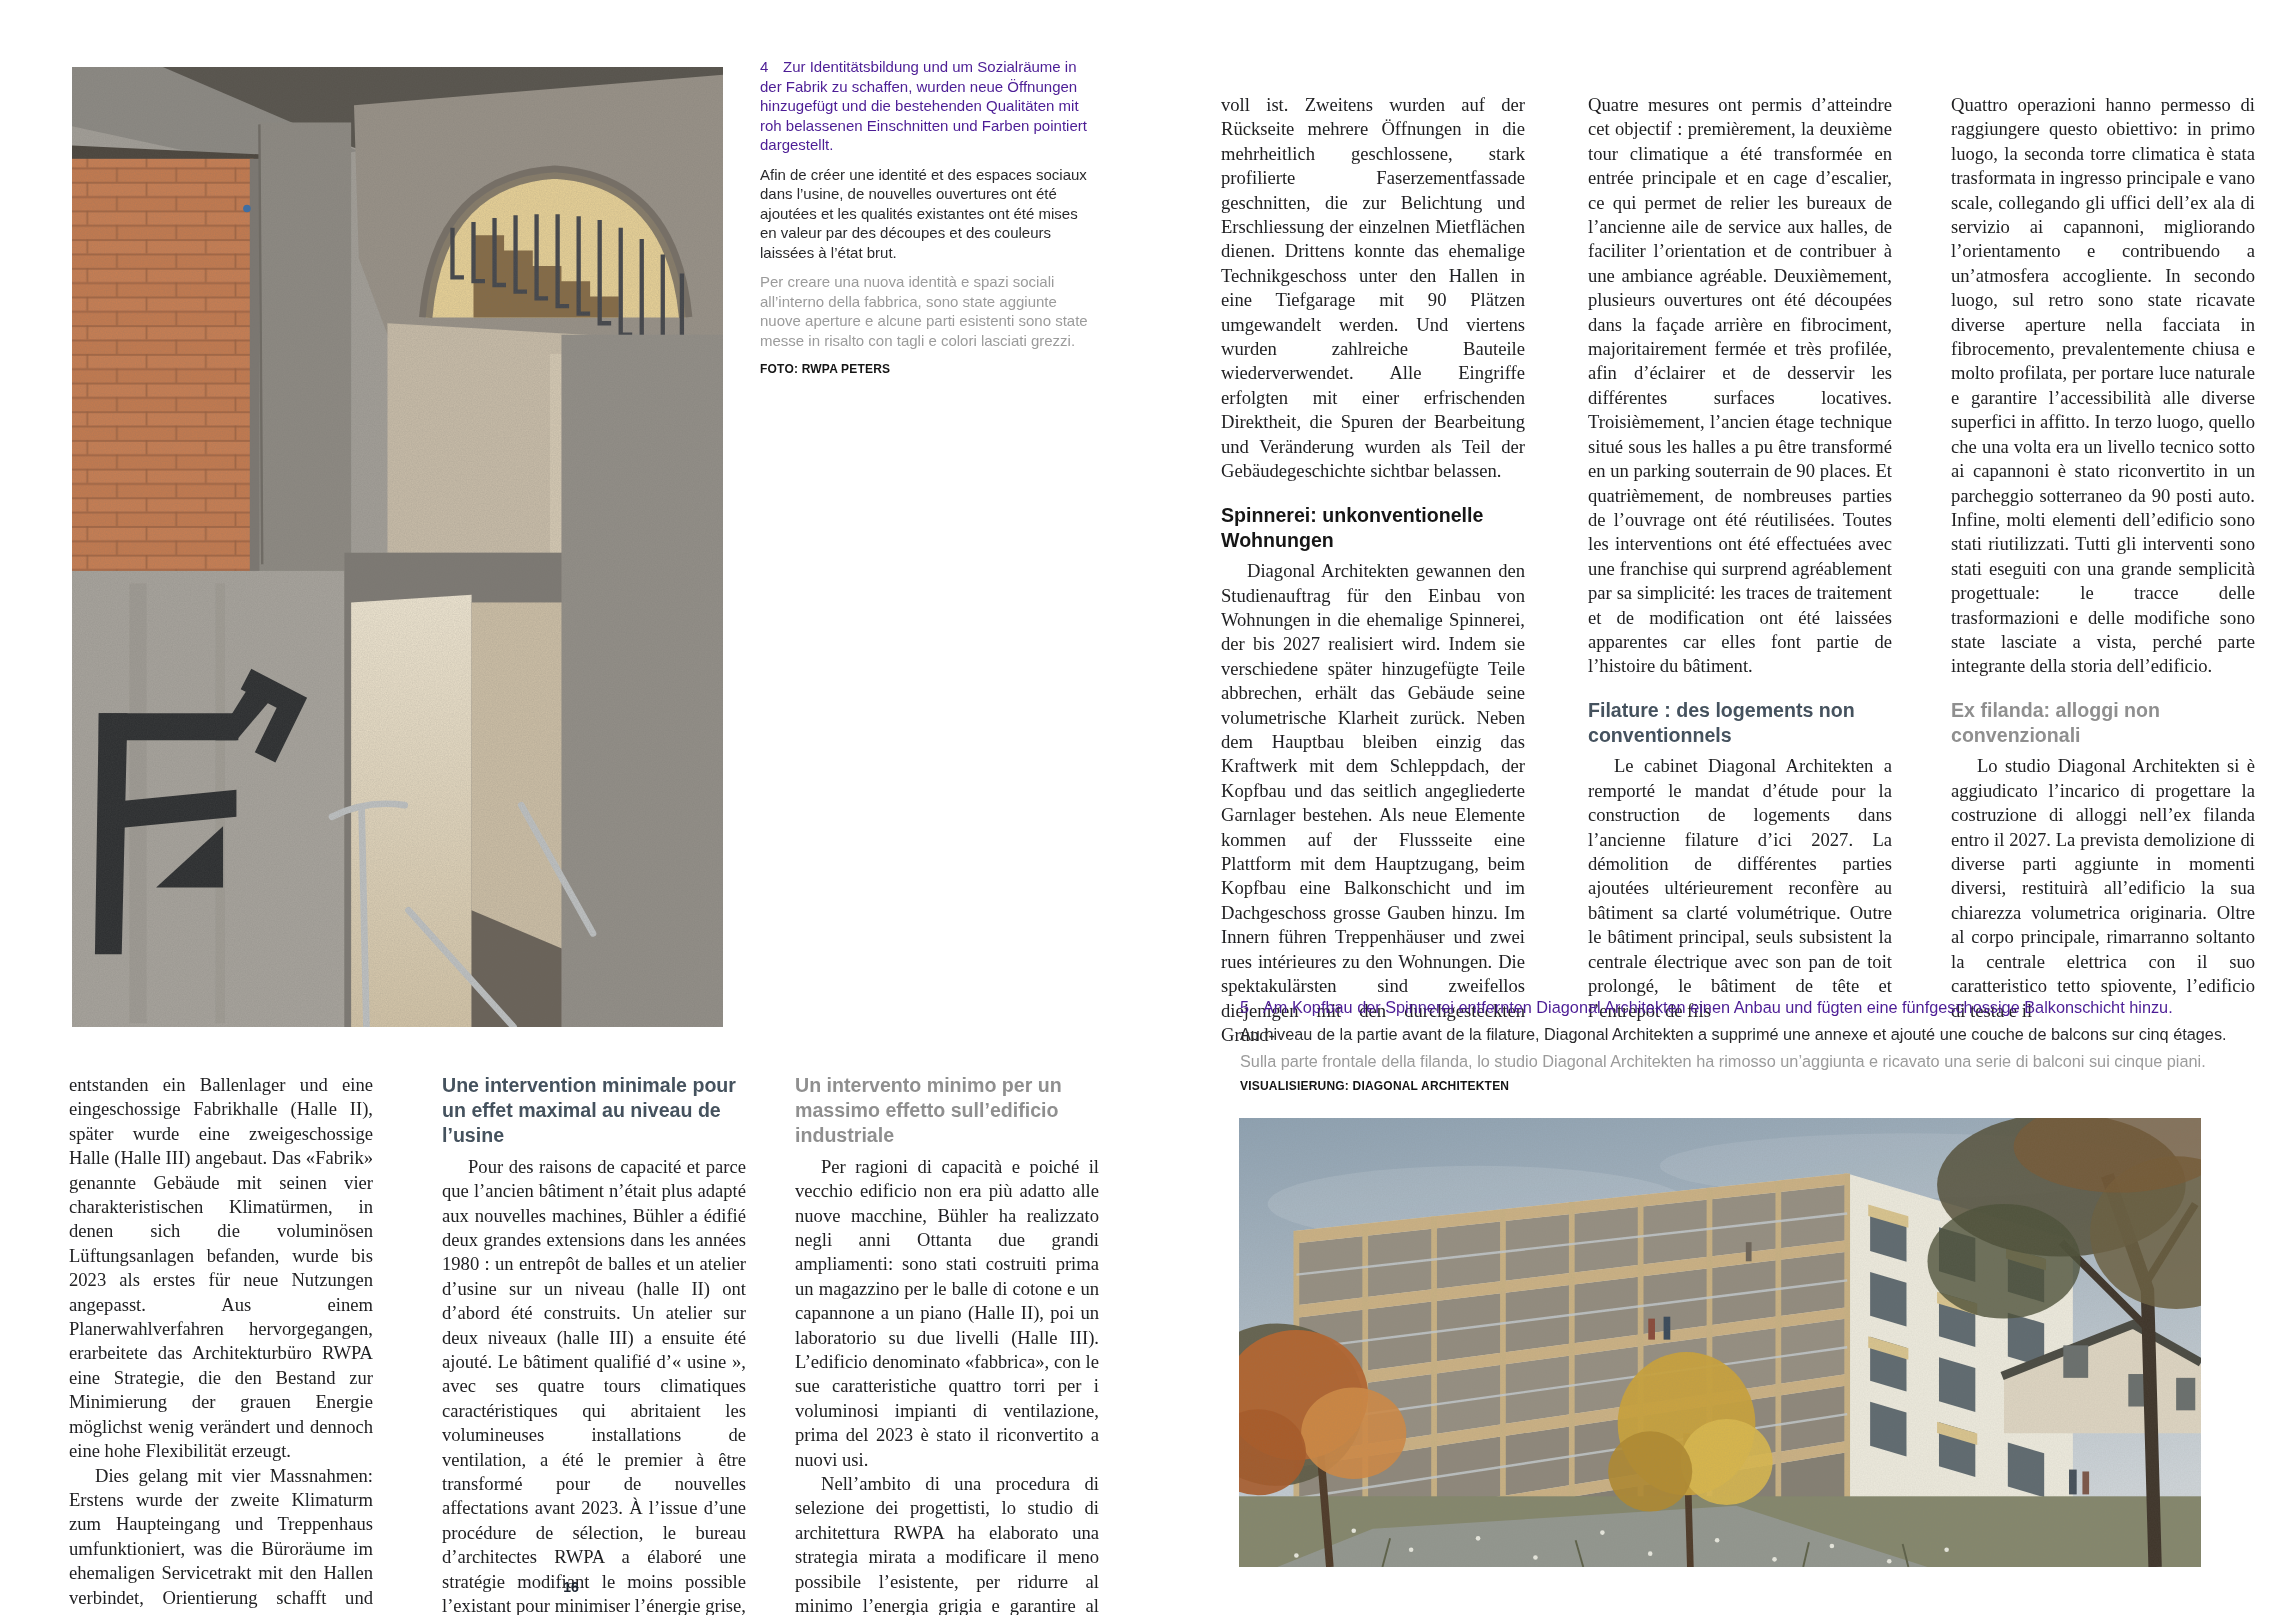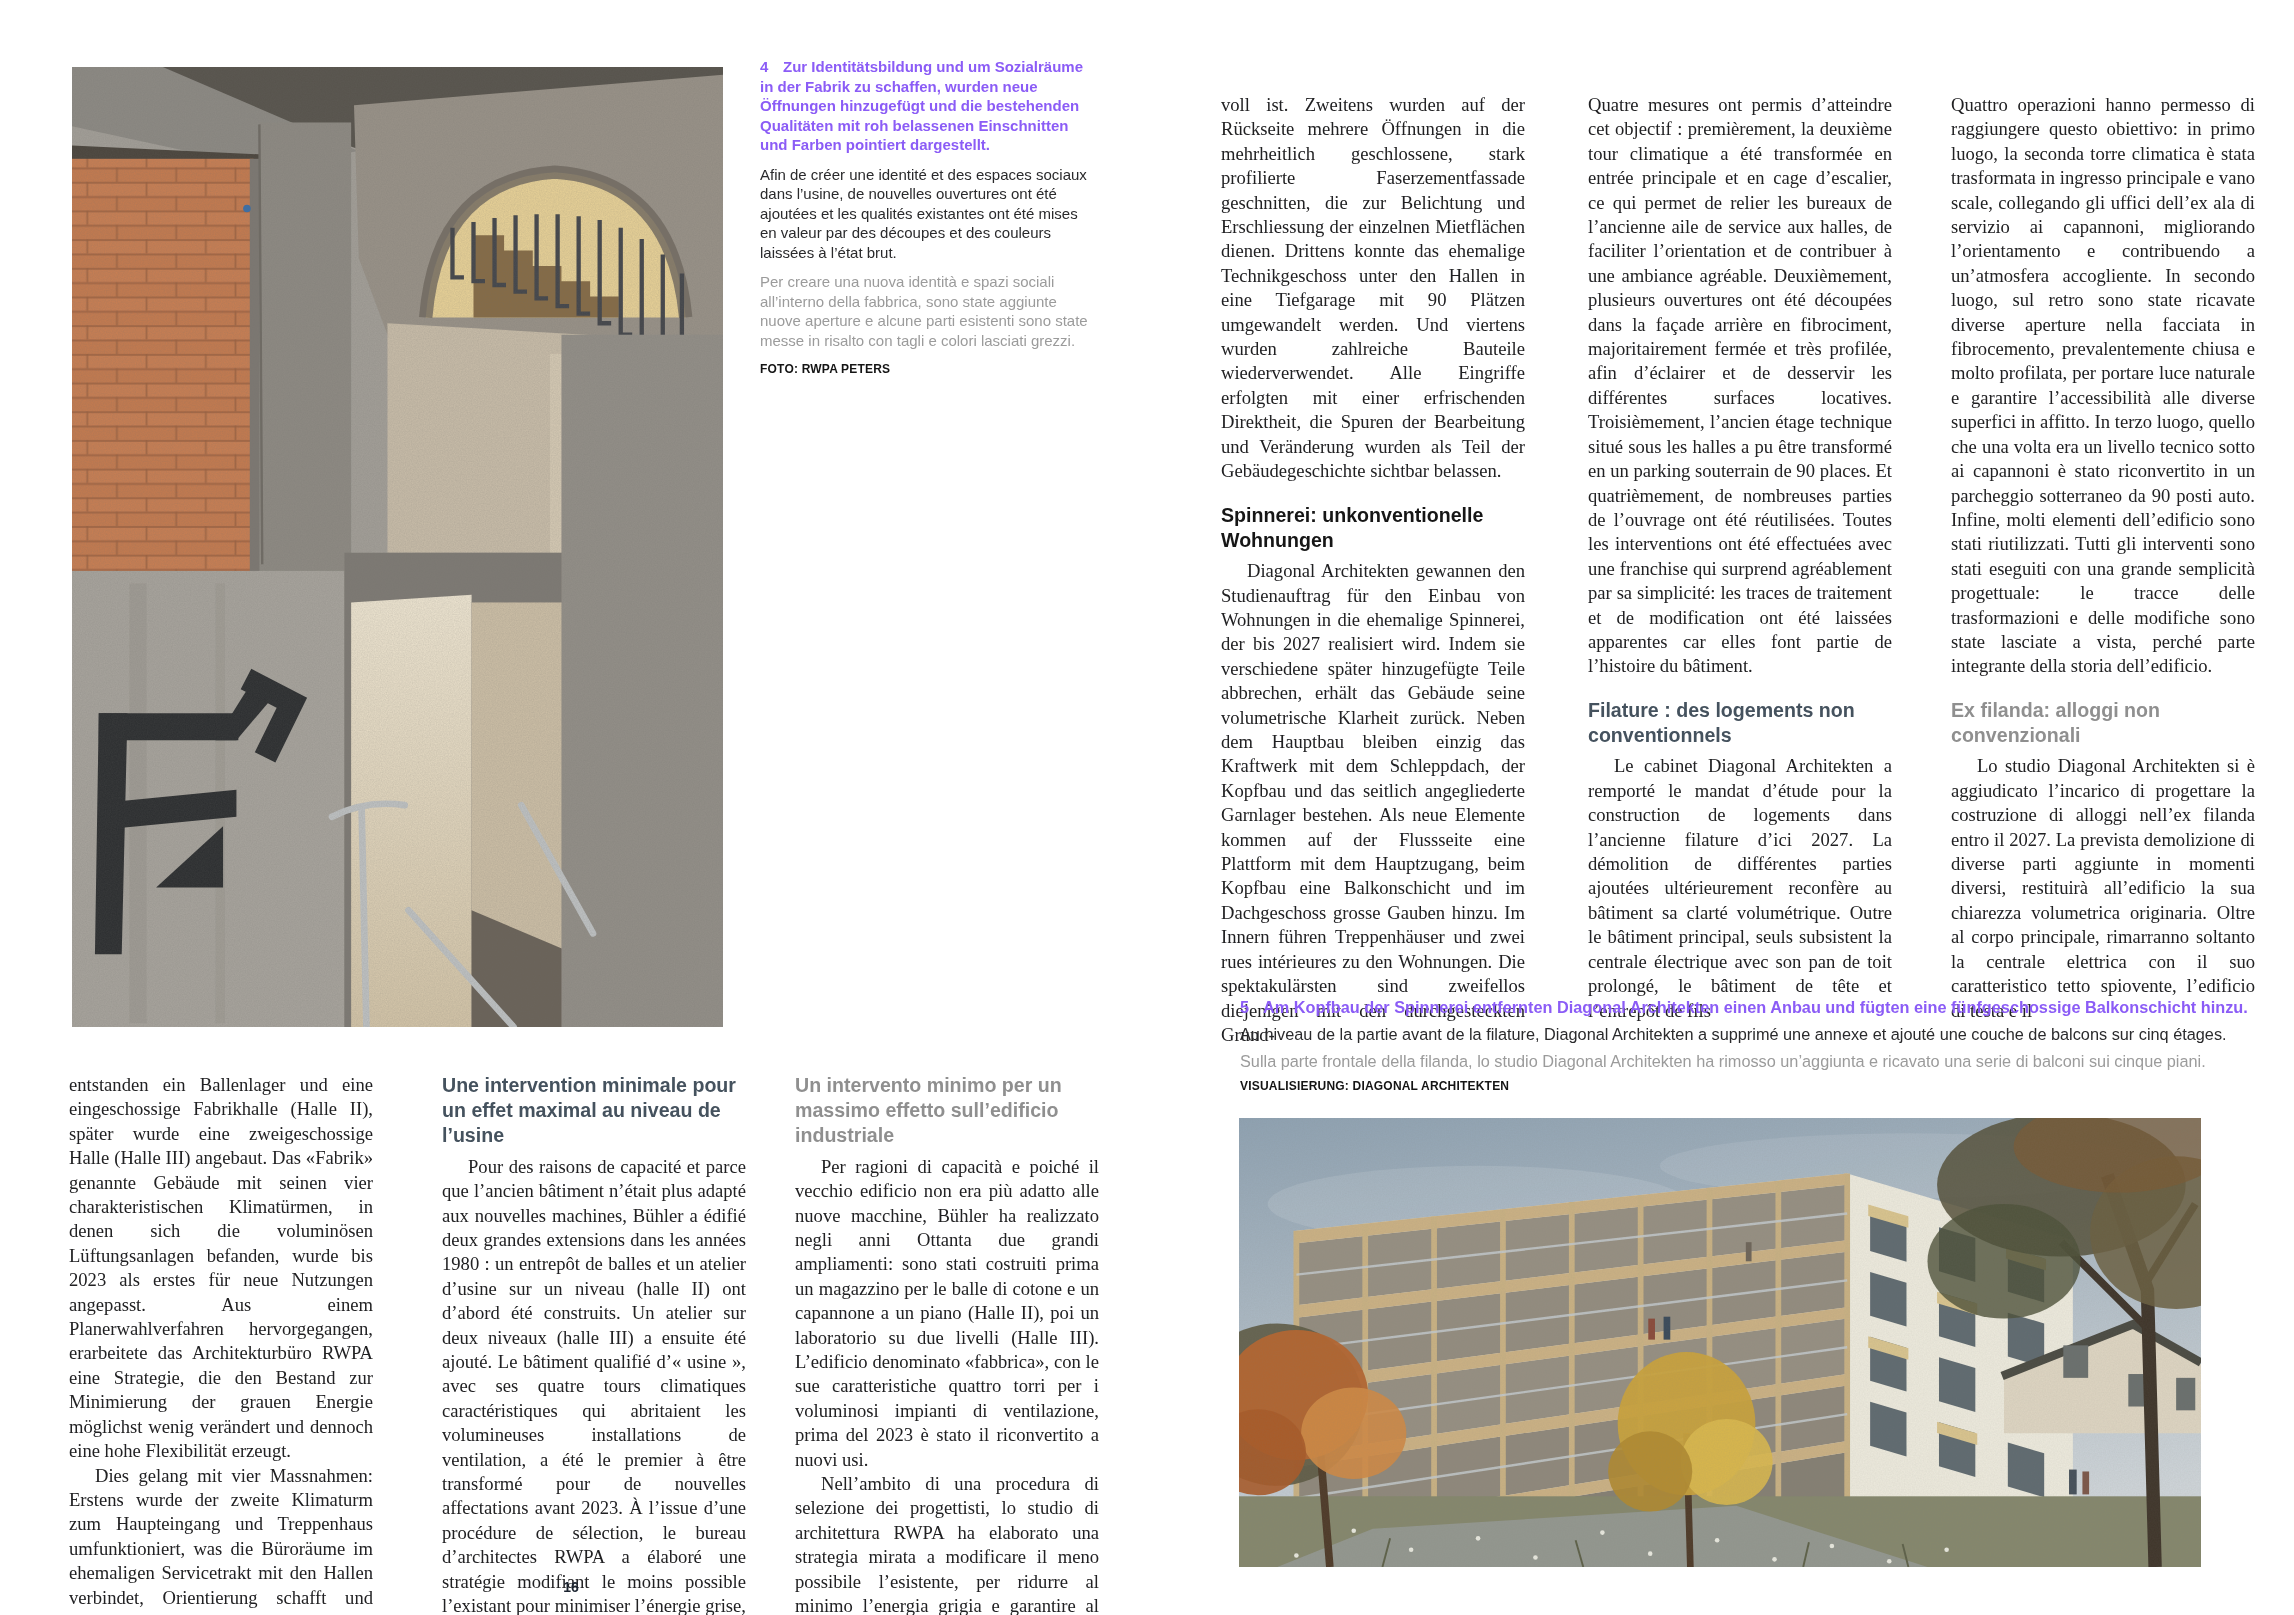--- a/index.html
+++ b/index.html
@@ -11,21 +11,21 @@
 
   figure{margin:0;}
   .photo{position:absolute;overflow:hidden;background:#9a968f;}
   .photo svg{display:block;width:100%;height:100%;}
   .photo-interior{left:72px;top:67px;width:651px;height:960px;}
   .photo-render{left:92px;top:1082px;width:962px;height:449px;}
 
   
   .caption-4{position:absolute;left:760px;top:57px;width:330px;font-size:15px;line-height:19.6px;}
   .caption-4 p{margin:0 0 9.6px 0;}
-  .cap-de{font-weight:bold;color:#8b5cf6;}
+  .cap-de{font-weight:normal;color:#4c1d95;}
   .cap-fr{color:#2a2a2c;}
   .cap-it{color:#9b9b9b;}
   .cap-credit{font-size:12px;font-weight:bold;letter-spacing:0.2px;color:#141414;}
   .cap-num{display:inline-block;min-width:23px;}
 
   
   .col{position:absolute;width:304px;font-family:"Liberation Serif",serif;
        font-size:18.6px;line-height:24.4px;text-align:justify;color:#212123;}
   .col p{margin:0;}
   .col p.indent{text-indent:26px;}

